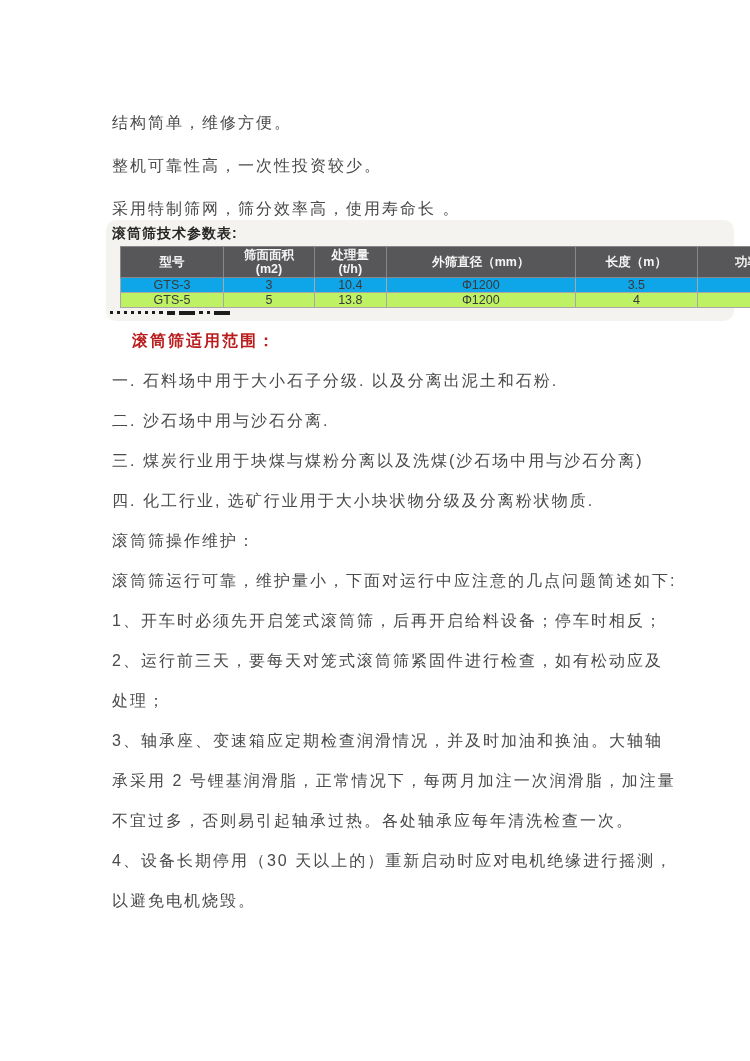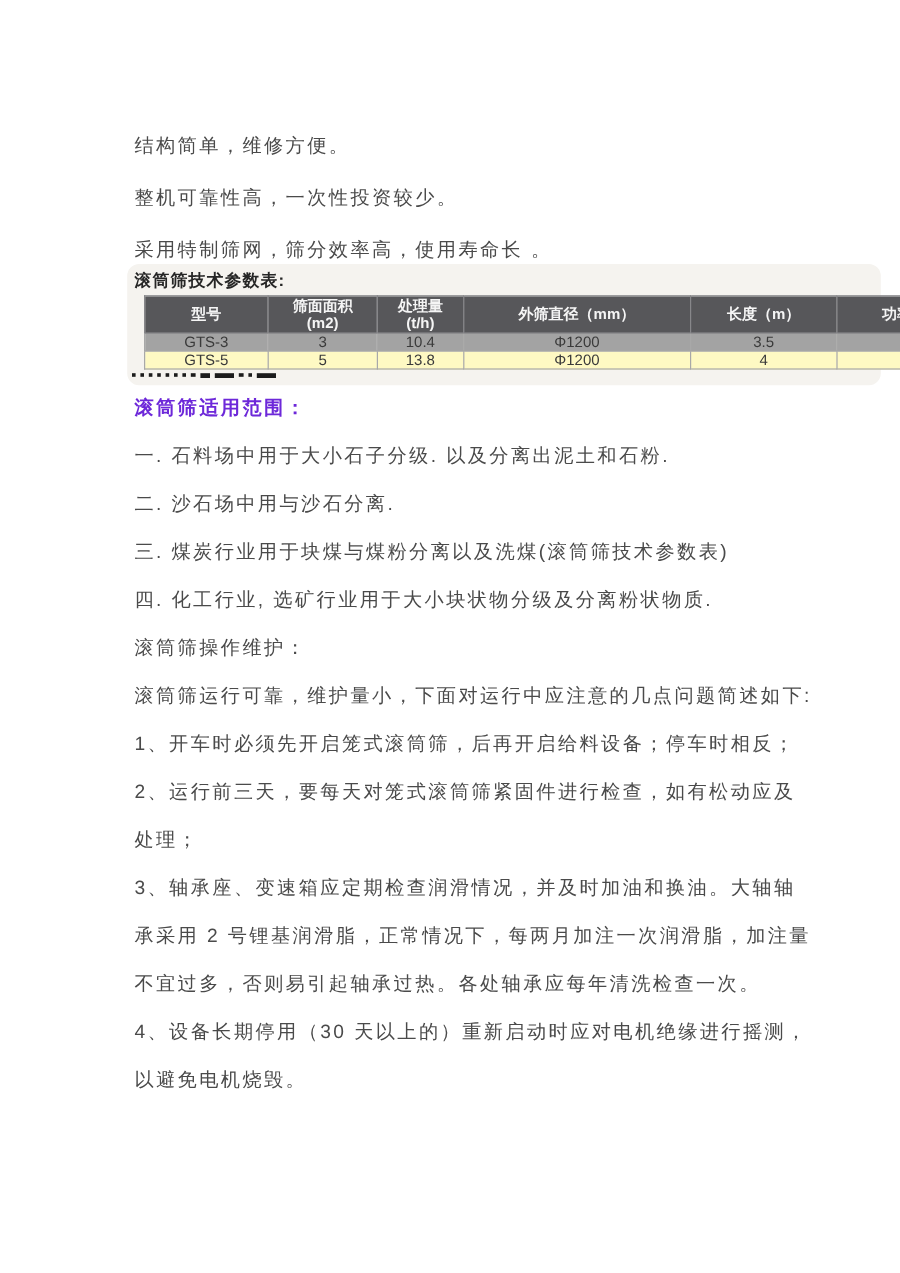--- a/index.html
+++ b/index.html
@@ -57,45 +57,46 @@
     text-align:center;
     padding:0;
   }
   table.params td {
     text-align:center;
     font-size:12.5px;
     color:#3a3a3a;
     height:14px;
     line-height:14px;
     border:1px solid #a8a8a8;
-    background:#a3a3a3;
+    background:#0ea5e9;
     padding:0;
   }
-  table.params tr.alt td { background:#fef9c3; }
+  table.params tr.alt td { background:#bef264; }
   .marks {
     margin:3px 0 0 -2px;
     height:8px;
     display:flex;
     align-items:flex-start;
   }
   .marks span {
     display:inline-block;
     background:#1c1c1c;
     margin-right:4px;
   }
   .body-line {
     font-size:16px;
     line-height:40px;
     color:#4a4a4a;
     letter-spacing:2px;
     white-space:nowrap;
   }
   .body-line.bold {
     font-weight:bold;
-    color:#6d28d9;
+    color:#b91c1c;
+    margin-left:20px;
   }
 </style>
 </head>
 <body>
 
 <div class="content">
 
   <div id="features">
       <div class="feature-line">结构简单，维修方便。</div>
       <div class="feature-line">整机可靠性高，一次性投资较少。</div>
@@ -156,21 +157,21 @@
         <span style="width: 4px; height: 3px;"></span>
         <span style="width: 3px; height: 3px;"></span>
         <span style="width: 16px; height: 4px;"></span>
       </div>
   </div>
 
   <div id="body-lines">
       <div class="body-line bold">滚筒筛适用范围：</div>
       <div class="body-line">一. 石料场中用于大小石子分级. 以及分离出泥土和石粉.</div>
       <div class="body-line">二. 沙石场中用与沙石分离.</div>
-      <div class="body-line">三. 煤炭行业用于块煤与煤粉分离以及洗煤(滚筒筛技术参数表)</div>
+      <div class="body-line">三. 煤炭行业用于块煤与煤粉分离以及洗煤(沙石场中用与沙石分离)</div>
       <div class="body-line">四. 化工行业, 选矿行业用于大小块状物分级及分离粉状物质.</div>
       <div class="body-line">滚筒筛操作维护：</div>
       <div class="body-line">滚筒筛运行可靠，维护量小，下面对运行中应注意的几点问题简述如下:</div>
       <div class="body-line">1、开车时必须先开启笼式滚筒筛，后再开启给料设备；停车时相反；</div>
       <div class="body-line">2、运行前三天，要每天对笼式滚筒筛紧固件进行检查，如有松动应及</div>
       <div class="body-line">处理；</div>
       <div class="body-line">3、轴承座、变速箱应定期检查润滑情况，并及时加油和换油。大轴轴</div>
       <div class="body-line">承采用 2 号锂基润滑脂，正常情况下，每两月加注一次润滑脂，加注量</div>
       <div class="body-line">不宜过多，否则易引起轴承过热。各处轴承应每年清洗检查一次。</div>
       <div class="body-line">4、设备长期停用（30 天以上的）重新启动时应对电机绝缘进行摇测，</div>

